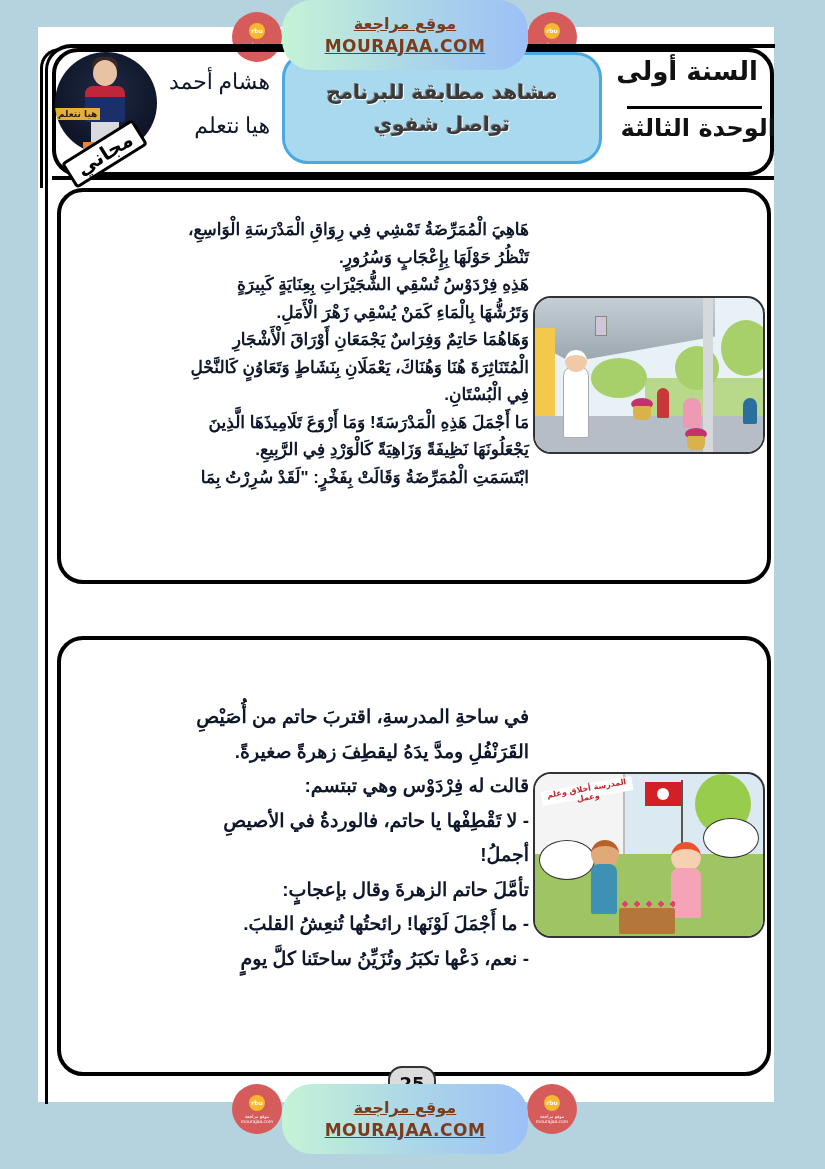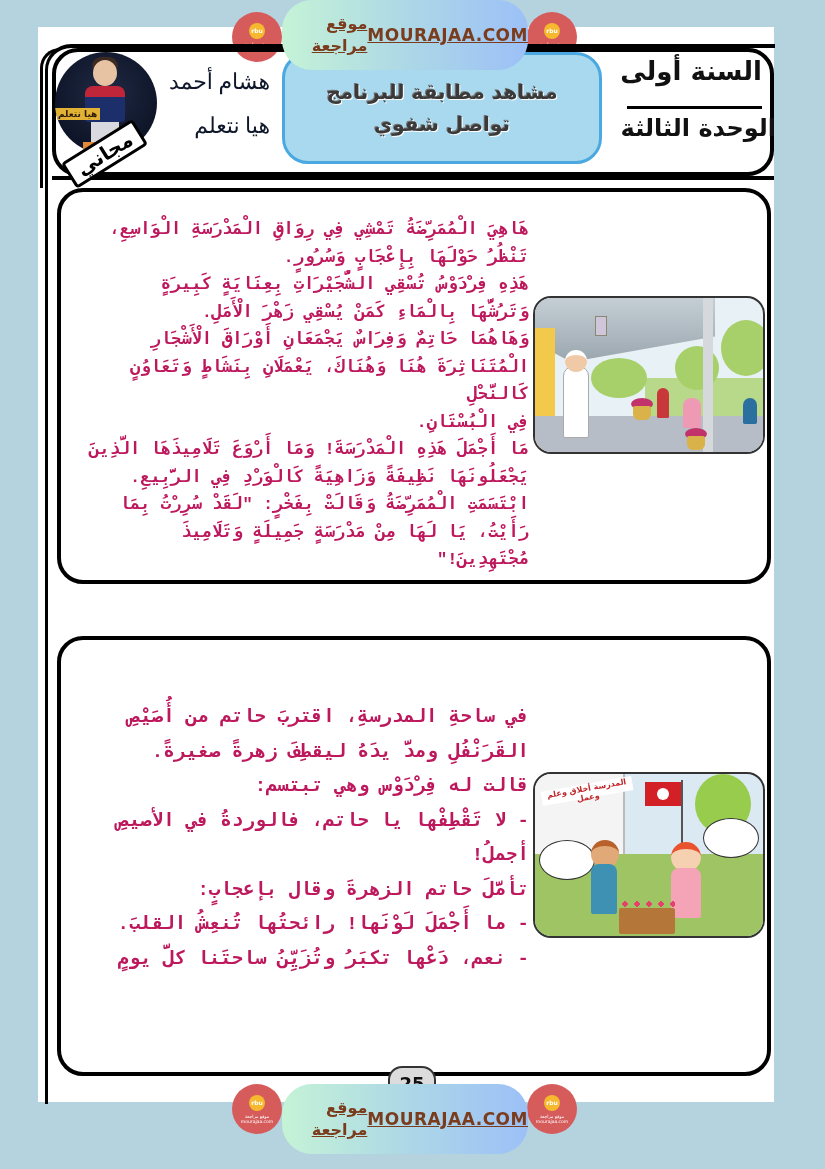--- a/index.html
+++ b/index.html
@@ -107,21 +107,21 @@
   .title-pill .t {
     direction: rtl;
     font-size: 20px; font-weight: bold;
     color: #3a3a3a;
     text-shadow: 1px 1px 0 #fff, -1px -1px 0 #777;
   }
   .year {
     position: absolute;
     left: 612px; top: 56px;
     width: 150px;
-    direction: rtl; 
+    direction: rtl; text-align: center;
     font-size: 26px; font-weight: bold; color: #111;
   }
   .year-rule {
     position: absolute; left: 627px; top: 106px; width: 135px; height: 3px; background: #000;
   }
   .unit {
     position: absolute;
     left: 606px; top: 114px;
     width: 170px;
     direction: rtl; 
@@ -151,23 +151,23 @@
     width: 714px;
     border: 4px solid #000;
     border-radius: 26px;
     background: #fff;
   }
   .box1 { top: 188px; height: 396px; }
   .box2 { top: 636px; height: 440px; }
   .passage {
     position: absolute;
     direction: rtl; text-align: right;
-    font-family: Liberation Mono, monospace;
+    font-family: Liberation Sans, sans-serif;
     font-weight: bold;
-    color: #be185d;
+    color: #0f172a;
   }
   .p1 {
     left: 18px; top: 24px; width: 450px;
     font-size: 17px; line-height: 27.5px;
   }
   .p2 {
     left: 18px; top: 60px; width: 450px;
     font-size: 19px; line-height: 34.5px;
   }
   .scene {
@@ -217,21 +217,21 @@
     display: flex; align-items: flex-end; justify-content: center;
     font-size: 18px; font-weight: bold; color: #111;
   }
   
   .wm {
     position: absolute;
     left: 282px;
     width: 246px; height: 70px;
     border-radius: 30px;
     background: linear-gradient(90deg, #c5f3d6 0%, #add8e6 50%, #9cc0f7 100%);
-    display: flex; flex-direction: row; align-items: center; justify-content: center;
+    display: flex; flex-direction: column; align-items: center; justify-content: center;
     color: #7a3c1d;
   }
   .wm-top { top: 0; }
   .wm-bottom { top: 1084px; }
   .wm .ar { font-size: 16px; font-weight: bold; text-decoration: underline; direction: rtl; line-height: 22px; }
   .wm .en { font-size: 17px; font-weight: bold; text-decoration: underline; letter-spacing: 0.5px; line-height: 22px; }
   .badge {
     position: absolute;
     width: 50px; height: 50px;
     border-radius: 50%;
@@ -304,21 +304,20 @@
     <div>هَاهِيَ الْمُمَرِّضَةُ تَمْشِي فِي رِوَاقِ الْمَدْرَسَةِ الْوَاسِعِ،</div>
     <div>تَنْظُرُ حَوْلَهَا بِإِعْجَابٍ وَسُرُورٍ.</div>
     <div>هَذِهِ فِرْدَوْسُ تُسْقِي الشُّجَيْرَاتِ بِعِنَايَةٍ كَبِيرَةٍ</div>
     <div>وَتَرُشُّهَا بِالْمَاءِ كَمَنْ يُسْقِي زَهْرَ الْأَمَلِ.</div>
     <div>وَهَاهُمَا حَاتِمٌ وَفِرَاسٌ يَجْمَعَانِ أَوْرَاقَ الْأَشْجَارِ</div>
     <div>الْمُتَنَاثِرَةَ هُنَا وَهُنَاكَ، يَعْمَلَانِ بِنَشَاطٍ وَتَعَاوُنٍ كَالنَّحْلِ</div>
     <div>فِي الْبُسْتَانِ.</div>
     <div>مَا أَجْمَلَ هَذِهِ الْمَدْرَسَةَ! وَمَا أَرْوَعَ تَلَامِيذَهَا الَّذِينَ</div>
     <div>يَجْعَلُونَهَا نَظِيفَةً وَزَاهِيَةً كَالْوَرْدِ فِي الرَّبِيعِ.</div>
     <div>ابْتَسَمَتِ الْمُمَرِّضَةُ وَقَالَتْ بِفَخْرٍ: "لَقَدْ سُرِرْتُ بِمَا</div>
-    <div>رَأَيْتُ، يَا لَهَا مِنْ مَدْرَسَةٍ جَمِيلَةٍ وَتَلَامِيذَ مُجْتَهِدِينَ!"</div>
   </div>
   <div class="scene scene1">
     <div class="s1-grass"></div>
     <div class="s1-tree" style="left:56px;top:60px;width:56px;height:40px;"></div>
     <div class="s1-tree" style="left:140px;top:48px;width:44px;height:44px;"></div>
     <div class="s1-tree" style="left:186px;top:22px;width:50px;height:56px;"></div>
     <div class="s1-ceiling"></div>
     <div class="s1-light"></div>
     <div class="s1-wall"></div>
     <div class="s1-floor"></div>

